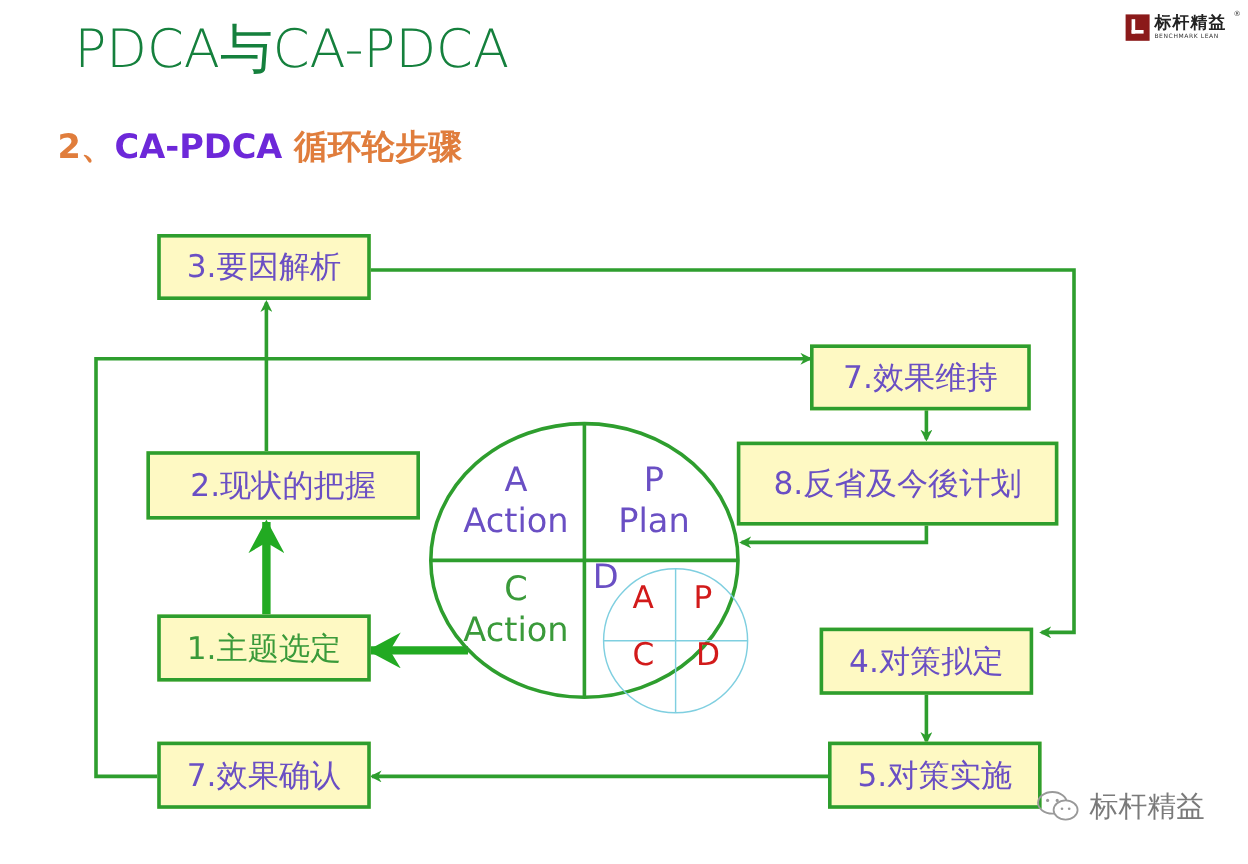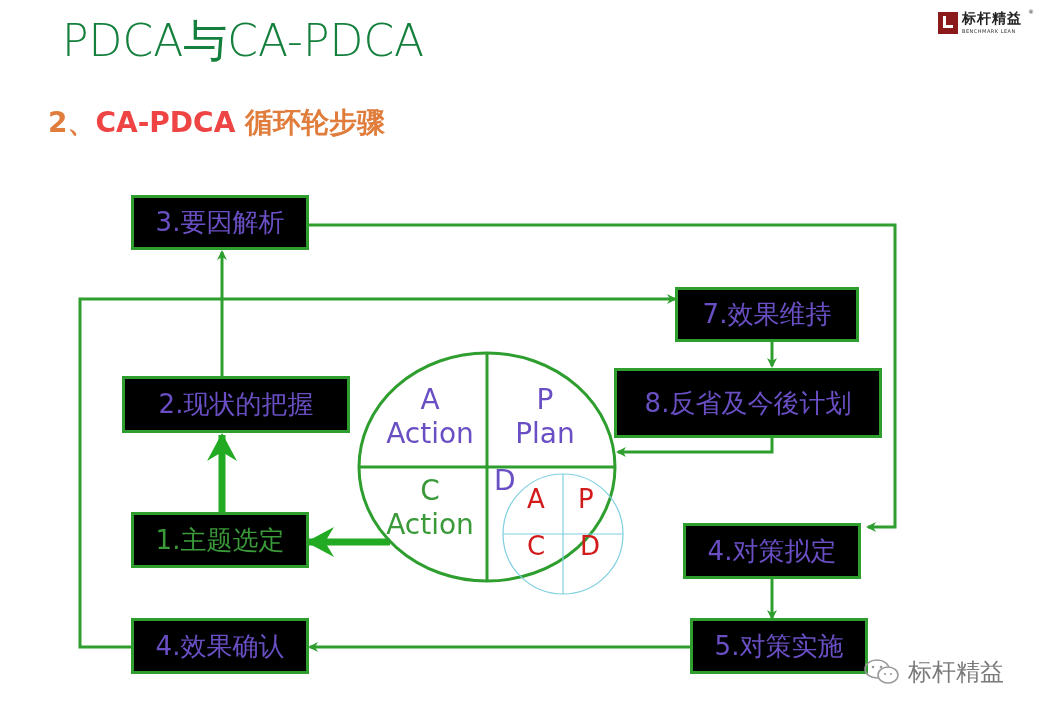--- a/index.html
+++ b/index.html
@@ -1,29 +1,29 @@
 <!DOCTYPE html>
 <html><head>
 <meta charset="utf-8">
 <style>
   html, body { margin:0; padding:0; background:#ffffff; }
   body { width:1040px; height:720px; position:relative; overflow:hidden; font-family:"DejaVu Sans", sans-serif; }
   .title { position:absolute; left:62px; top:12px; font-size:44px; font-weight:300; color:#15803d; letter-spacing:0px; font-family:"DejaVu Sans", sans-serif; }
   .subtitle { position:absolute; left:48px; top:104px; font-size:28px; font-weight:bold; font-family:"DejaVu Sans", sans-serif; }
   .subtitle .num { color:#e07d3c; }
-  .subtitle .en { color:#ef4444; }
+  .subtitle .en { color:#6d28d9; }
   .subtitle .cn { color:#e07d3c; }
   .logo { position:absolute; left:938px; top:12px; width:96px; height:26px; }
   .logo .mark { position:absolute; left:0; top:0; width:20px; height:22px; background:#8b1a1a; }
   .logo .mark::after { content:""; position:absolute; left:5px; top:4px; width:10px; height:12px; border-left:3px solid #fff; border-bottom:3px solid #fff; box-sizing:border-box; }
   .logo .cn { position:absolute; left:24px; top:-2px; font-size:14px; font-weight:bold; color:#222; letter-spacing:1px; }
   .logo .en { position:absolute; left:24px; top:16px; font-size:5px; color:#333; letter-spacing:0.5px; }
   .logo .reg { position:absolute; left:90px; top:-4px; font-size:6px; color:#333; }
   svg.diagram { position:absolute; left:0; top:0; }
-  .box { position:absolute; border:3px solid #2e9e2e; background:#000000; box-sizing:border-box; display:flex; align-items:center; justify-content:center; font-size:26px; color:#6a4fc4; font-family:"DejaVu Sans", sans-serif; white-space:nowrap; }
+  .box { position:absolute; border:3px solid #2e9e2e; background:#fef9c3; box-sizing:border-box; display:flex; align-items:center; justify-content:center; font-size:26px; color:#6a4fc4; font-family:"DejaVu Sans", sans-serif; white-space:nowrap; }
   .box.green { color:#3a9a3a; }
   .circle-label { position:absolute; text-align:center; font-size:28px; line-height:34px; font-family:"DejaVu Sans", sans-serif; }
   .purple { color:#6a4fc4; }
   .green-t { color:#3a9a3a; }
   .red { color:#d21a1a; position:absolute; font-size:26px; font-family:"DejaVu Sans", sans-serif; }
   .watermark { position:absolute; left:862px; top:656px; display:flex; align-items:center; gap:6px; color:#7a7a7a; font-size:24px; }
   .wechat { width:40px; height:30px; position:relative; }
 </style>
 </head>
 <body>
@@ -81,21 +81,21 @@
 <div class="box" style="left:131px;top:195px;width:178px;height:55px;">
     <span>3.要因解析</span>
   </div>
 <div class="box" style="left:122px;top:376px;width:228px;height:57px;">
     <span>2.现状的把握</span>
   </div>
 <div class="box green" style="left:131px;top:512px;width:178px;height:56px;">
     <span>1.主题选定</span>
   </div>
 <div class="box" style="left:131px;top:618px;width:178px;height:56px;">
-    <span>4.效果确认</span>
+    <span>7.效果确认</span>
   </div>
 <div class="box" style="left:675px;top:287px;width:184px;height:55px;">
     <span>7.效果维持</span>
   </div>
 <div class="box" style="left:614px;top:368px;width:268px;height:70px;">
     <span>8.反省及今後计划</span>
   </div>
 <div class="box" style="left:683px;top:497px;width:178px;height:56px;margin-top:26px;">
     <span>4.对策拟定</span>
   </div>

